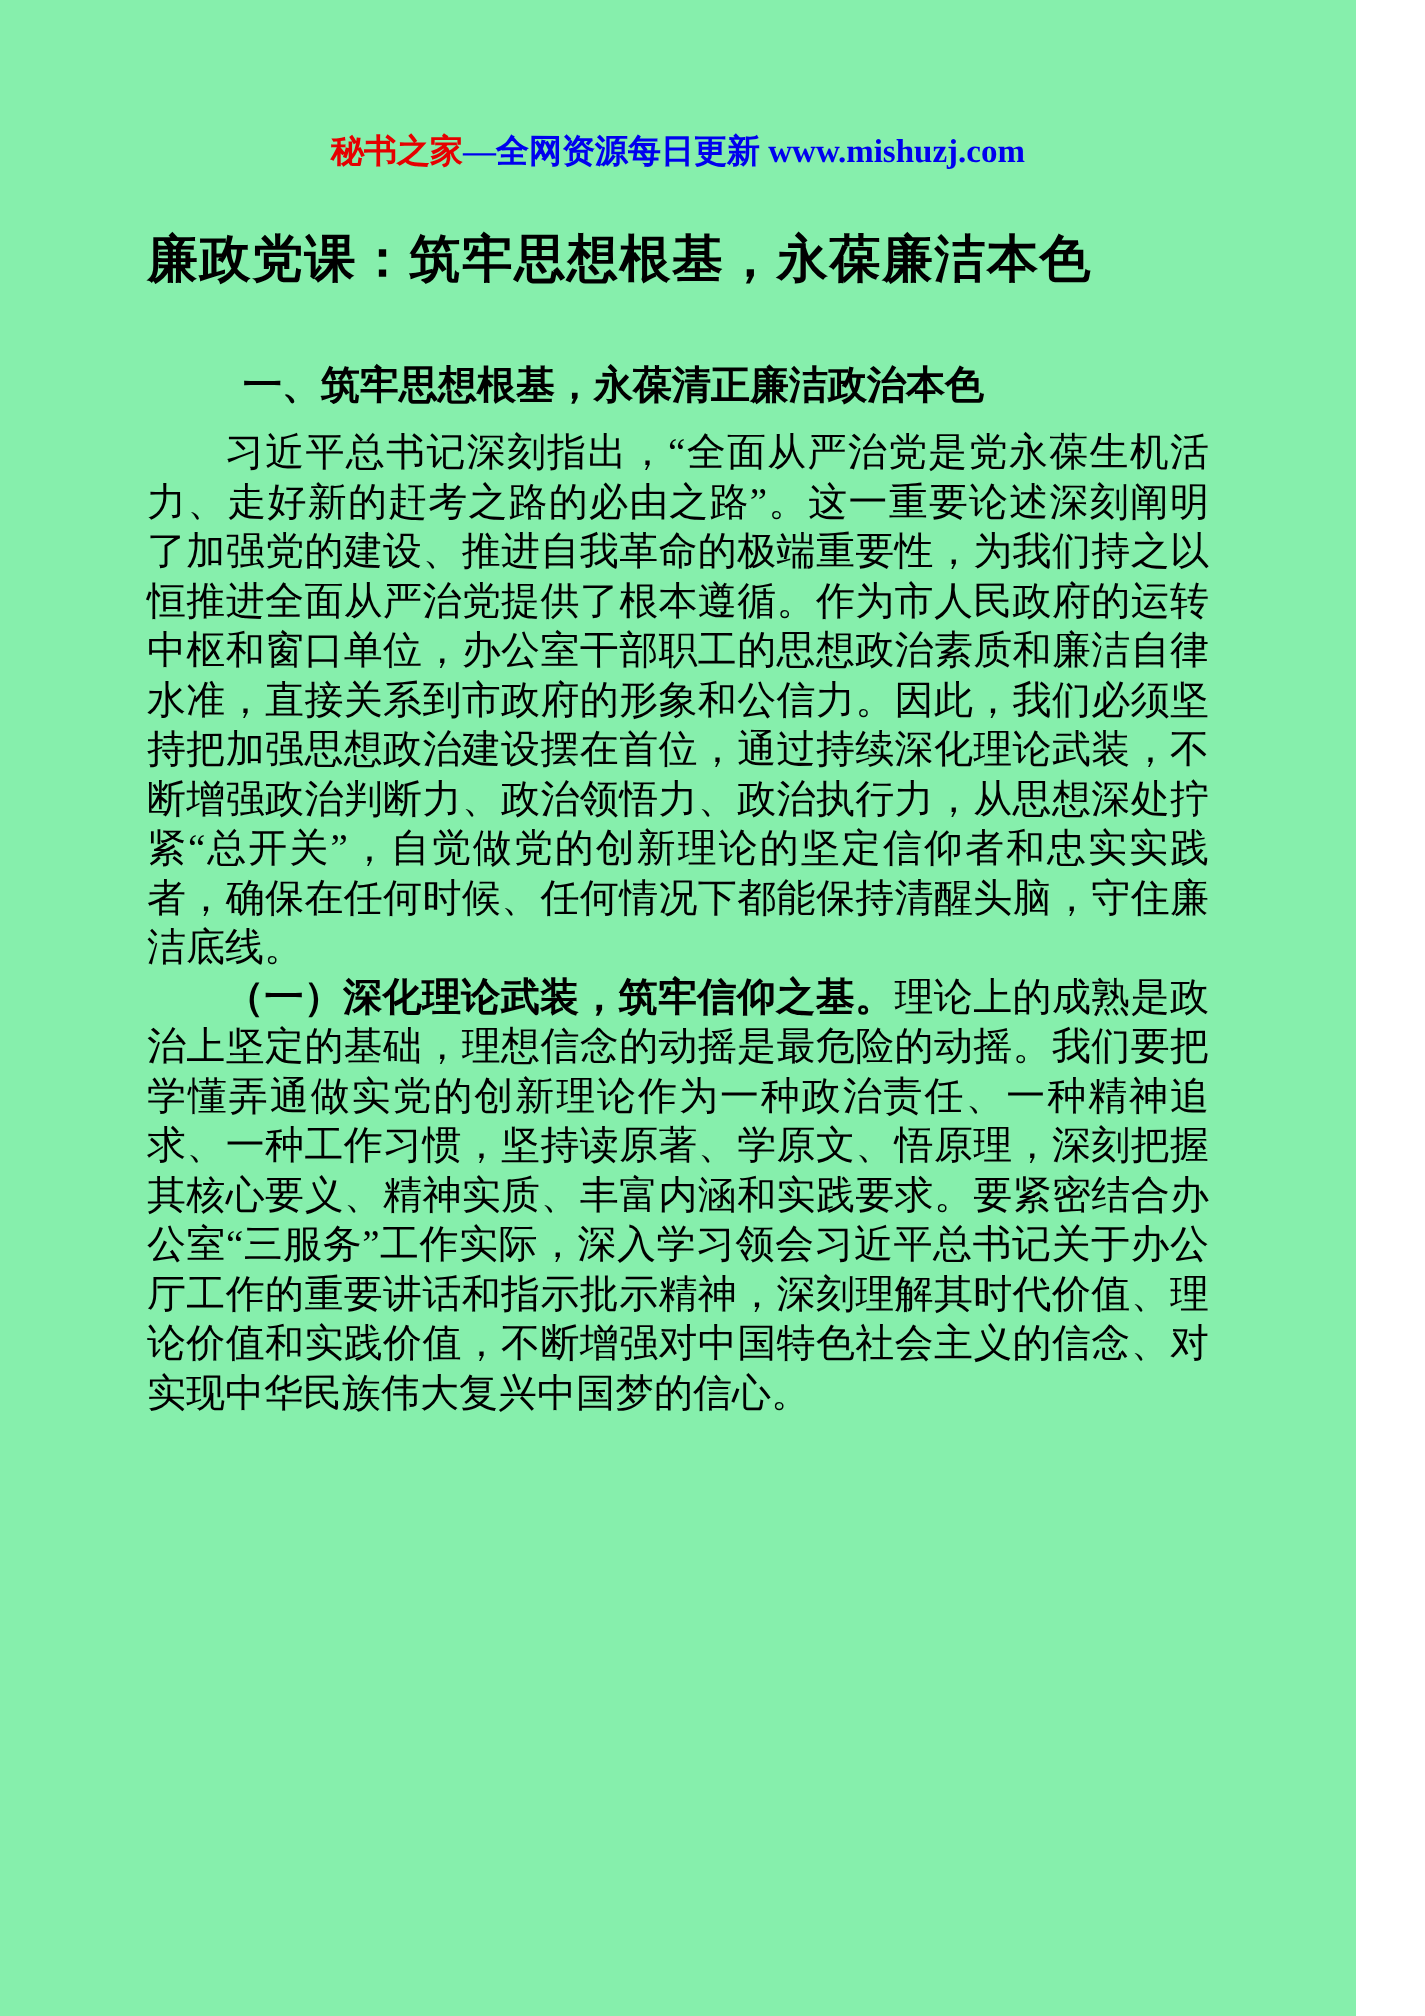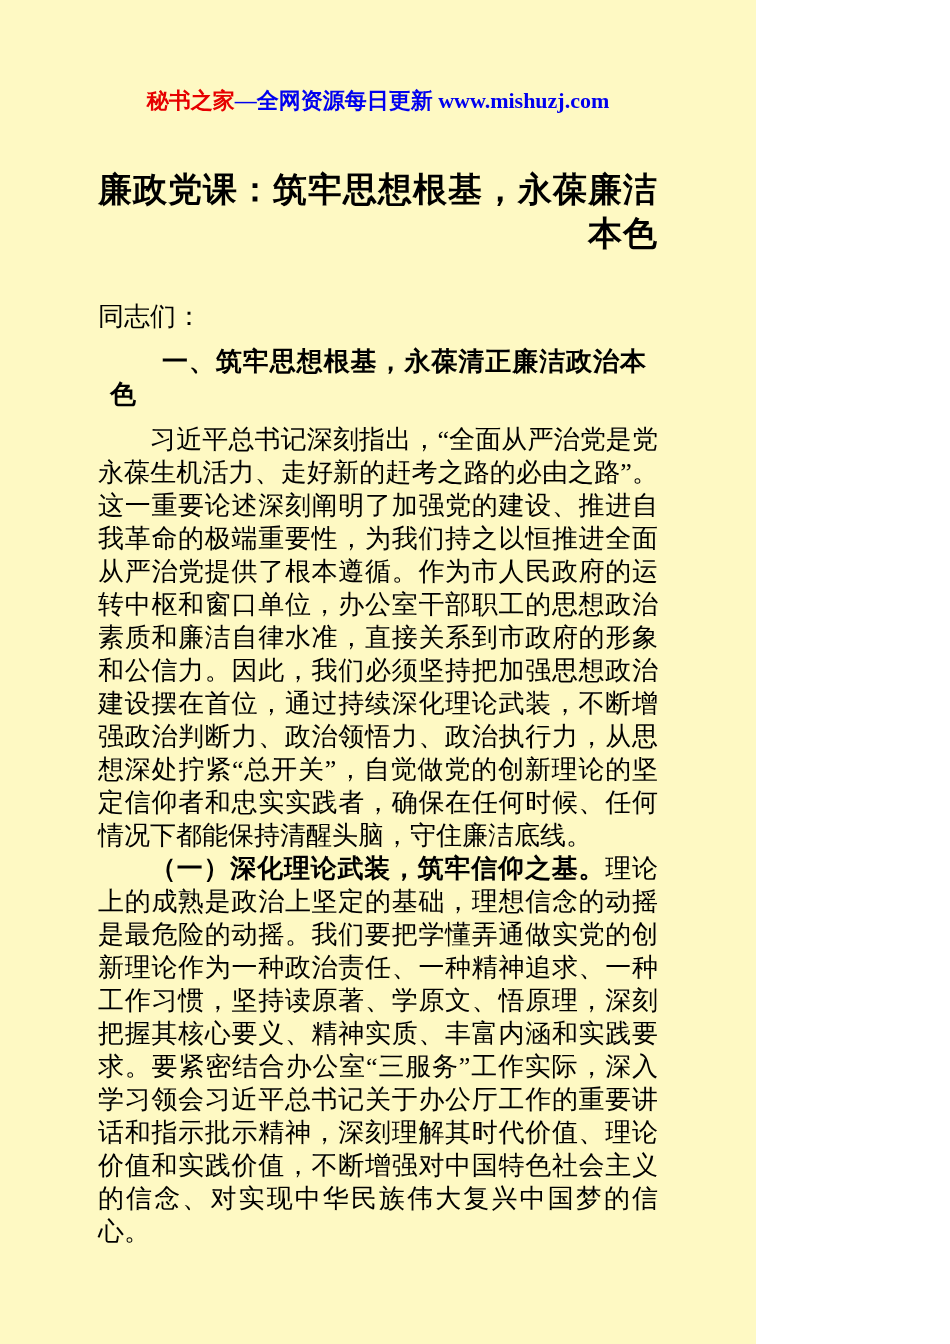--- a/index.html
+++ b/index.html
@@ -1,42 +1,42 @@
 <!DOCTYPE html>
 <html><head>
 <meta charset="utf-8">
 <style>
   html, body { margin: 0; padding: 0; background: #ffffff; }
   .page {
     position: relative;
-    width: 756px;
+    width: 904px;
     height: 1344px;
-    background: #fef9c3;
+    background: #86efac;
     color: #000000;
     font-family: "Liberation Serif", "DejaVu Serif", serif;
     padding: 86px 98px 0 98px;
     box-sizing: border-box;
     overflow: hidden;
   }
   .site-header {
     text-align: center;
     font-size: 22px;
     font-weight: bold;
     line-height: 30px;
     white-space: nowrap;
   }
   .brand { color: #e60000; }
   .tagline { color: #0000ee; }
   .site-url { color: #0000ee; text-decoration: none; cursor: pointer; }
   .doc-title {
-    text-align: right;
+    text-align: left;
     font-size: 34px;
     font-weight: bold;
     line-height: 44px;
-    margin-top: 52px;
+    margin-top: 36px;
     margin-bottom: 44px;
     letter-spacing: 1px;
   }
   .doc-body {
     font-size: 26px;
     line-height: 33px;
     text-align: justify;
     text-justify: inter-ideograph;
   }
   .salutation {
@@ -62,21 +62,20 @@
 <div class="page">
 
   <div class="site-header">
     <span class="brand">秘书之家</span><span class="tagline">—全网资源每日更新 </span><span class="site-url">www.mishuzj.com</span>
   </div>
 
   <div class="doc-title">廉政党课：筑牢思想根基，永葆廉洁本色</div>
 
   <div class="doc-body">
 
-    <p class="salutation">同志们：</p>
 
 
     <p class="heading">一、筑牢思想根基，永葆清正廉洁政治本色</p>
 
     <p class="para">习近平总书记深刻指出，“全面从严治党是党永葆生机活力、走好新的赶考之路的必由之路”。这一重要论述深刻阐明了加强党的建设、推进自我革命的极端重要性，为我们持之以恒推进全面从严治党提供了根本遵循。作为市人民政府的运转中枢和窗口单位，办公室干部职工的思想政治素质和廉洁自律水准，直接关系到市政府的形象和公信力。因此，我们必须坚持把加强思想政治建设摆在首位，通过持续深化理论武装，不断增强政治判断力、政治领悟力、政治执行力，从思想深处拧紧“总开关”，自觉做党的创新理论的坚定信仰者和忠实实践者，确保在任何时候、任何情况下都能保持清醒头脑，守住廉洁底线。</p>
 
     <p class="para"><span class="lead">（一）深化理论武装，筑牢信仰之基。</span><span>理论上的成熟是政治上坚定的基础，理想信念的动摇是最危险的动摇。我们要把学懂弄通做实党的创新理论作为一种政治责任、一种精神追求、一种工作习惯，坚持读原著、学原文、悟原理，深刻把握其核心要义、精神实质、丰富内涵和实践要求。要紧密结合办公室“三服务”工作实际，深入学习领会习近平总书记关于办公厅工作的重要讲话和指示批示精神，深刻理解其时代价值、理论价值和实践价值，不断增强对中国特色社会主义的信念、对实现中华民族伟大复兴中国梦的信心。</span></p>
 
   </div>
 

